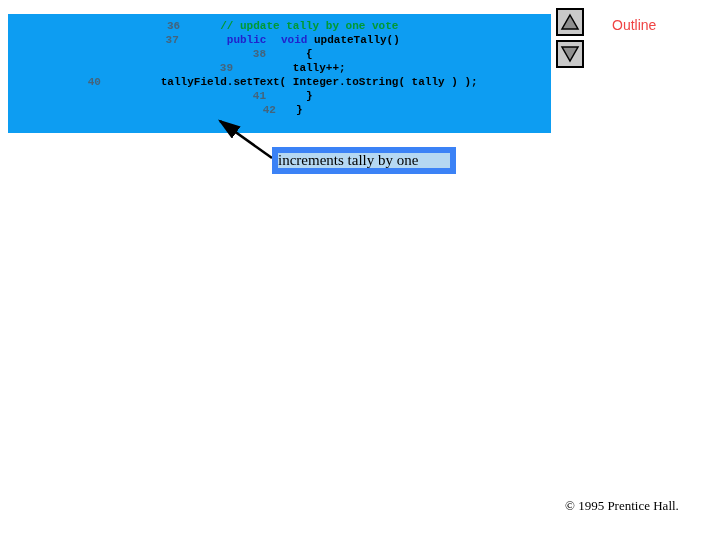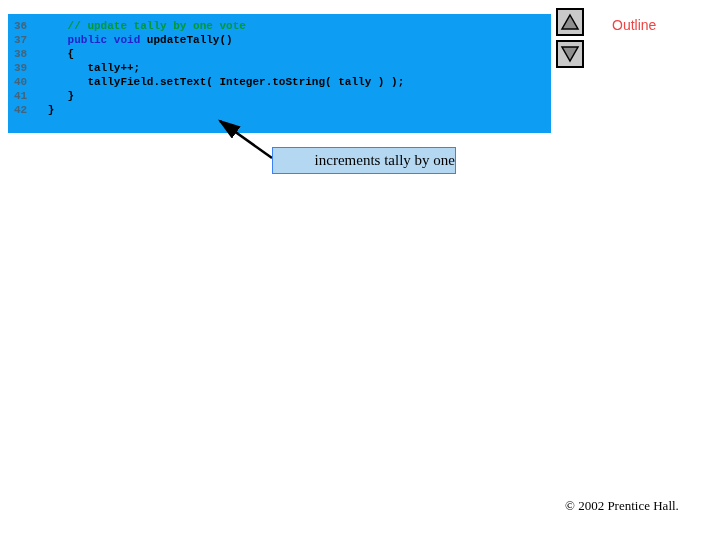--- a/index.html
+++ b/index.html
@@ -23,29 +23,30 @@
     box-sizing: border-box;
     padding: 5px 0 0 6px;
   }
   .code-lines {
     font-family: "Liberation Mono", "DejaVu Sans Mono", monospace;
     font-size: 11px;
     font-weight: bold;
     line-height: 14px;
     color: #000000;
     white-space: pre;
+    text-align: center;
   }
   .code-line { white-space: pre; }
   .code-line .ln {
     display: inline-block;
     width: 14px;
     color: #44647c;
   }
   .code-line .cm { color: #009933; }
-  .code-line .kw { color: #2222cc; }
+  .code-line .kw { color: #2222cc; margin-left: 8px; }
 
   
   .nav-btn {
     position: absolute;
     left: 556px;
     width: 28px;
     height: 28px;
     background: #c9c9c9;
     border: 2px solid #000000;
     box-sizing: border-box;
@@ -69,25 +70,25 @@
   }
 
   
   .callout {
     position: absolute;
     left: 272px;
     top: 147px;
     width: 184px;
     height: 27px;
     background: #b5d8f2;
-    border: 1px solid #3b82f6;
+    border: 6px solid #3b82f6;
     box-sizing: border-box;
     display: flex;
     align-items: center;
-    justify-content: flex-end;
+    justify-content: flex-start;
     font-family: "Liberation Serif", serif;
     font-size: 15px;
     color: #000000;
   }
   .arrow-svg {
     position: absolute;
     left: 210px;
     top: 110px;
     width: 68px;
     height: 56px;
@@ -151,16 +152,16 @@
     </defs>
     <line x1="62" y1="48" x2="10" y2="11" stroke="#000000" stroke-width="2.5" marker-end="url(#ah)"></line>
   </svg>
 
   <div class="callout">
     <span>increments tally by one</span>
   </div>
 
 
   <div class="copyright">
-    <div>© 2002 Prentice Hall.</div>
+    <div>© 1995 Prentice Hall.</div>
   </div>
 
 </div>
 
 </body></html>

